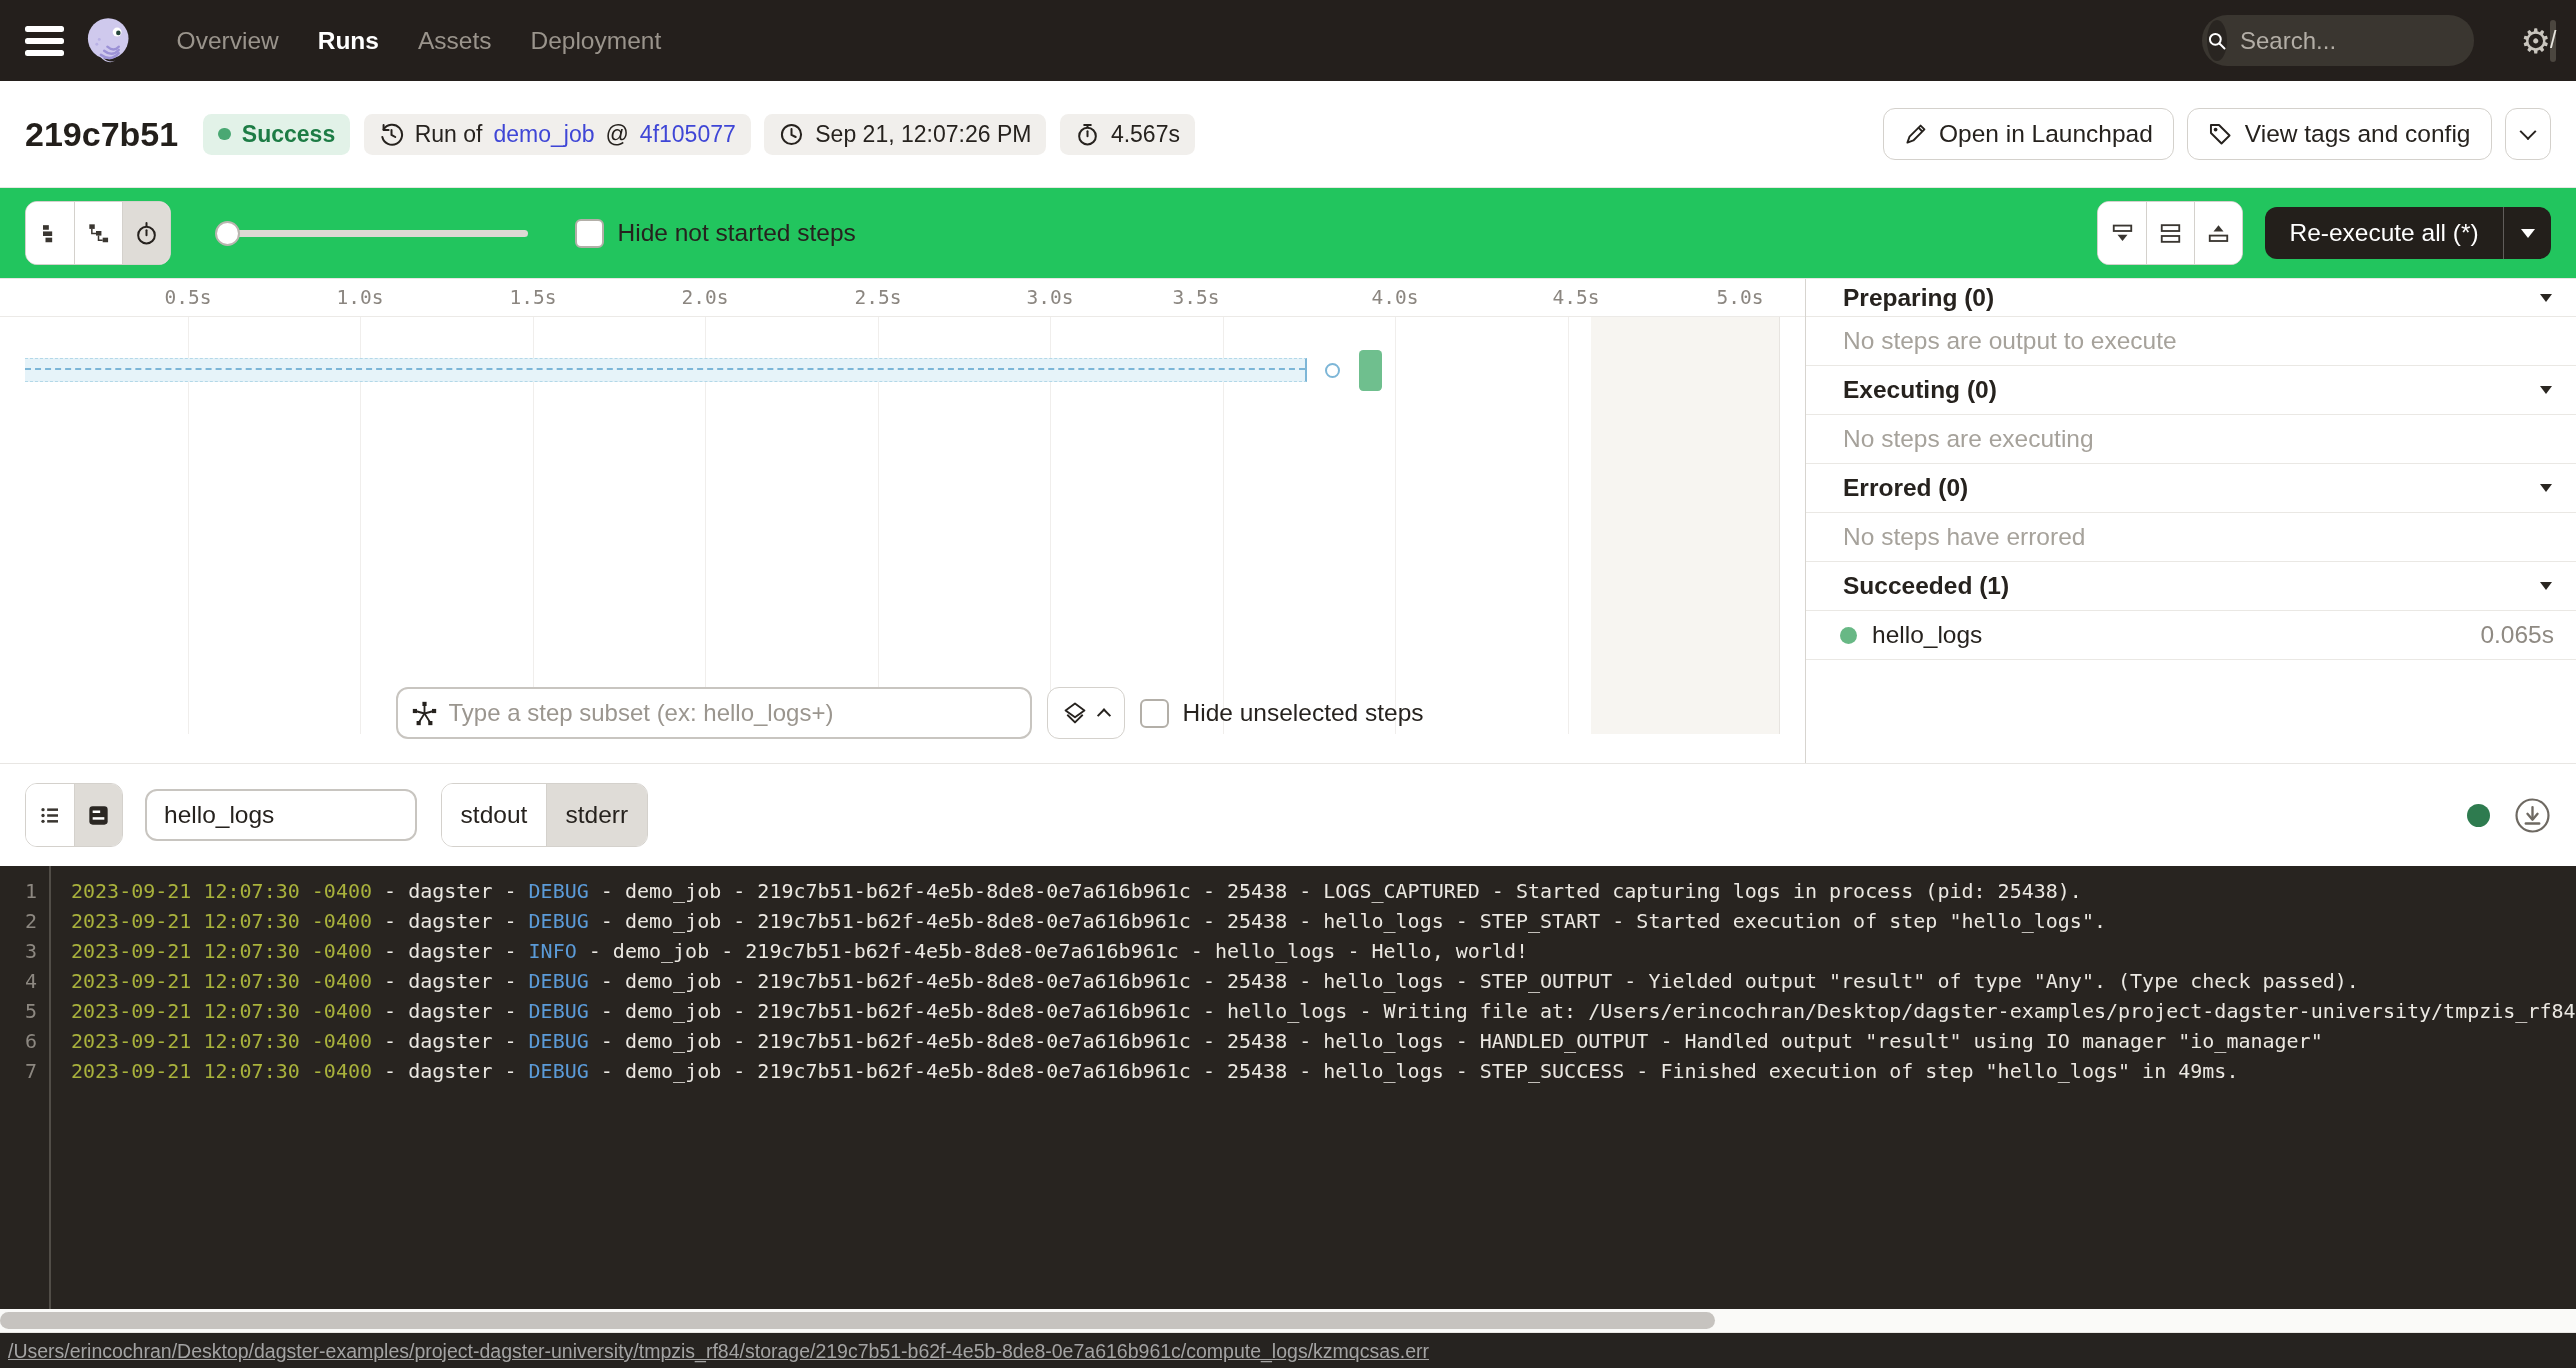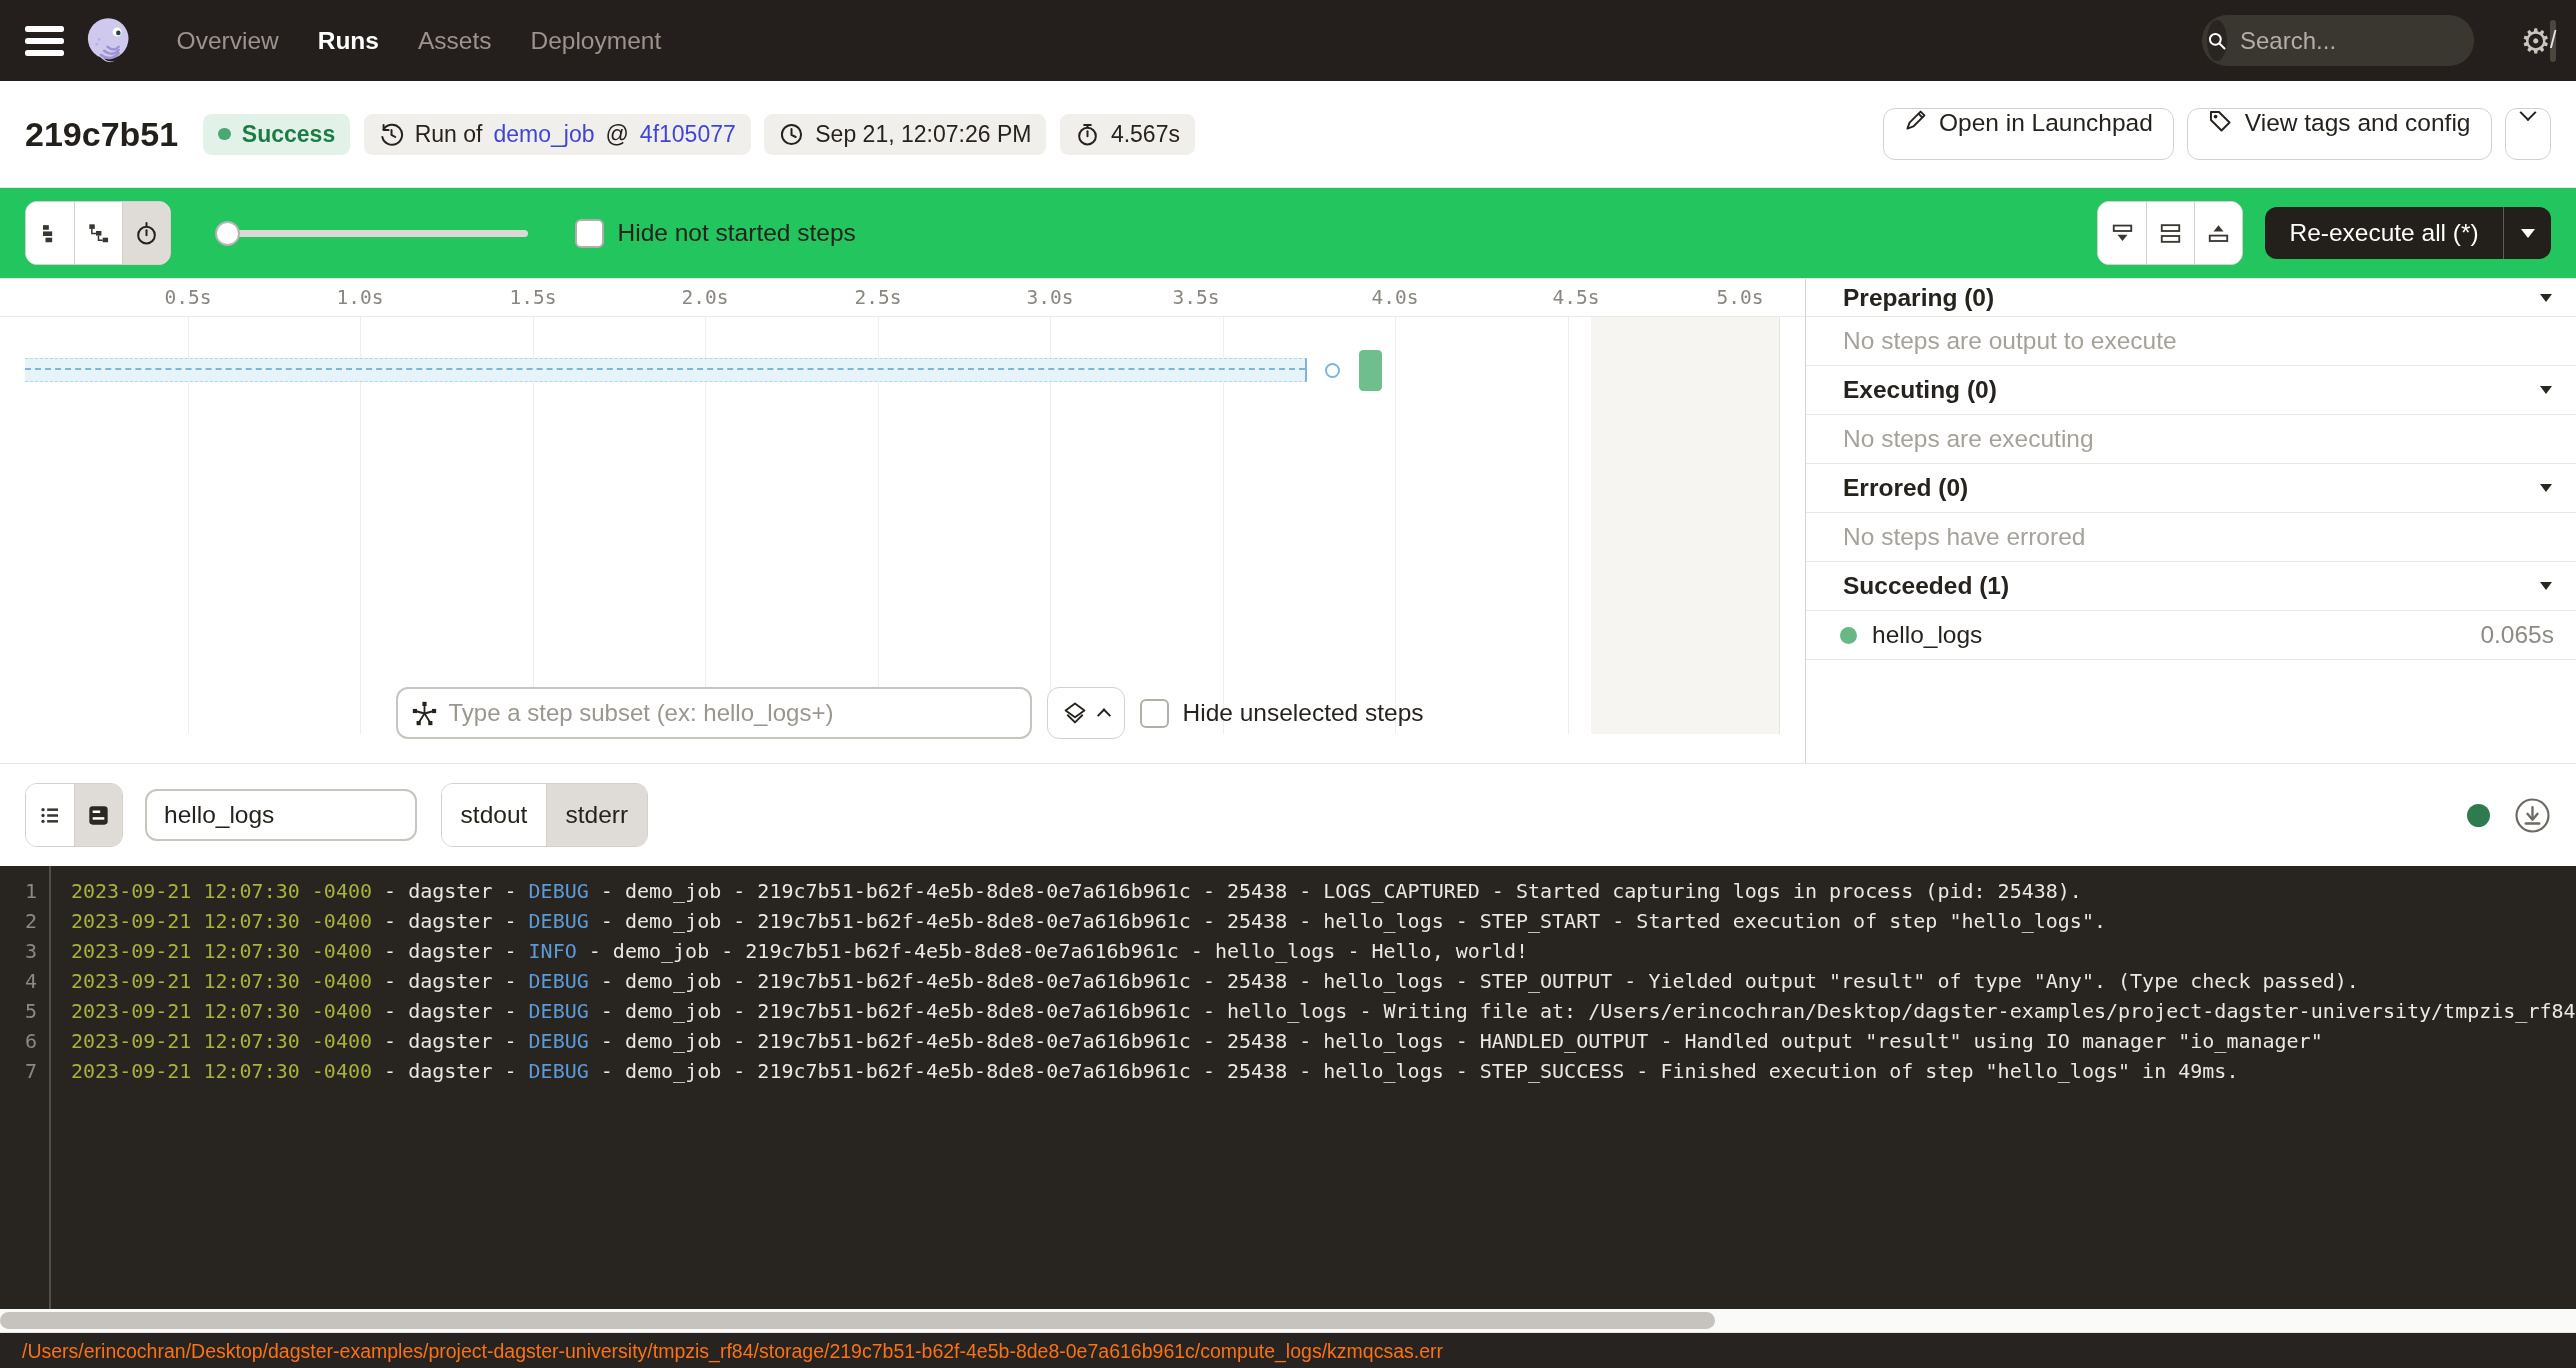--- a/index.html
+++ b/index.html
@@ -24,21 +24,21 @@
   .gear { margin-left:47px; font-size:34px; color:#c9c5be; line-height:1; cursor:pointer; }
 
   
   #runheader { position:absolute; left:0; top:81px; width:2576px; height:107px; background:#fff; border-bottom:0.8px solid #e8e6e3; display:flex; align-items:center; padding:0 25px; }
   .run-id { font-size:34px; font-weight:700; color:#231f1b; margin-right:25px; }
   .pill { display:inline-flex; align-items:center; gap:11px; height:41px; padding:0 15px; border-radius:8.5px; background:#f1efec; font-size:23px; color:#26221e; margin-right:13.5px; }
   .pill.success { background:#e2f2e8; color:#1d7c45; font-weight:600; }
   .dot { width:12.7px; height:12.7px; border-radius:50%; display:inline-block; }
   .lnk { color:#3f46d6; cursor:pointer; }
   .hdr-right { margin-left:auto; display:flex; align-items:center; gap:13.5px; }
-  .btn { display:inline-flex; gap:12px; height:52px; padding:0 20px; background:#fff; border:1.7px solid #d4d1cc; border-radius:12px; font-size:24.5px; color:#26221e; cursor:pointer; }
+  .btn { display:inline-flex; align-items:center; gap:12px; height:52px; padding:0 20px; background:#fff; border:1.7px solid #d4d1cc; border-radius:12px; font-size:24.5px; color:#26221e; cursor:pointer; }
   .btn.icon-only { width:46px; padding:0; justify-content:center; }
   .chev { display:inline-block; width:12px; height:12px; border-right:2.5px solid #26221e; border-bottom:2.5px solid #26221e; transform:rotate(45deg) translate(-1.7px,-1.7px); }
   .chev.up { transform:rotate(-135deg) translate(-1.7px,-1.7px); }
 
   
   #gtoolbar { position:absolute; left:0; top:188px; width:2576px; height:91px; display:flex; align-items:center; padding:0 25px; border-bottom:0.8px solid #e8e6e3; background:#22c55e; }
   .seg { display:flex; height:64px; border:1.7px solid #d4d1cc; border-radius:12px; overflow:hidden; background:#fff; }
   .seg .seg-btn { min-width:48px; padding:0 18.6px; display:flex; align-items:center; justify-content:center; background:#fff; border:none; border-left:1.7px solid #d4d1cc; cursor:pointer; font-size:24.5px; color:#26221e; font-family:"Liberation Sans", sans-serif; }
   .seg .seg-btn:first-child { border-left:none; }
   .seg .seg-btn.active { background:#dfdcd7; }
@@ -98,21 +98,21 @@
   .log-line { position:relative; height:30px; line-height:30px; white-space:pre; }
   .log-line .num { position:absolute; left:0; width:37px; text-align:right; color:#8d8881; }
   .log-line .content { position:absolute; left:71px; }
   .c-ts { color:#a9b23c; }
   .c-txt { color:#ebe8e2; }
   .c-lvl { color:#5b9bd8; }
 
   
   #hscroll { position:absolute; left:0; top:1309px; width:2576px; height:24px; background:#fafaf8; border-bottom:1.7px solid #e8e6e3; }
   #hscroll .thumb { position:absolute; left:0; top:3.4px; height:17px; width:1715px; background:#c6c3bf; border-radius:8.5px; }
-  #statusbar { position:absolute; left:0; top:1333px; width:2576px; height:36px; background:#262320; color:#f97316; font-size:19.5px; line-height:36px; padding-left:22px; white-space:nowrap; overflow:hidden; }
+  #statusbar { position:absolute; left:0; top:1333px; width:2576px; height:36px; background:#262320; color:#a3a3a3; font-size:19.5px; line-height:36px; padding-left:8px; white-space:nowrap; overflow:hidden;text-decoration:underline; }
 
   svg { display:block; }
 </style>
 </head>
 <body>
 
 <div id="topnav">
   <div class="burger">
       <span></span>
       <span></span>

